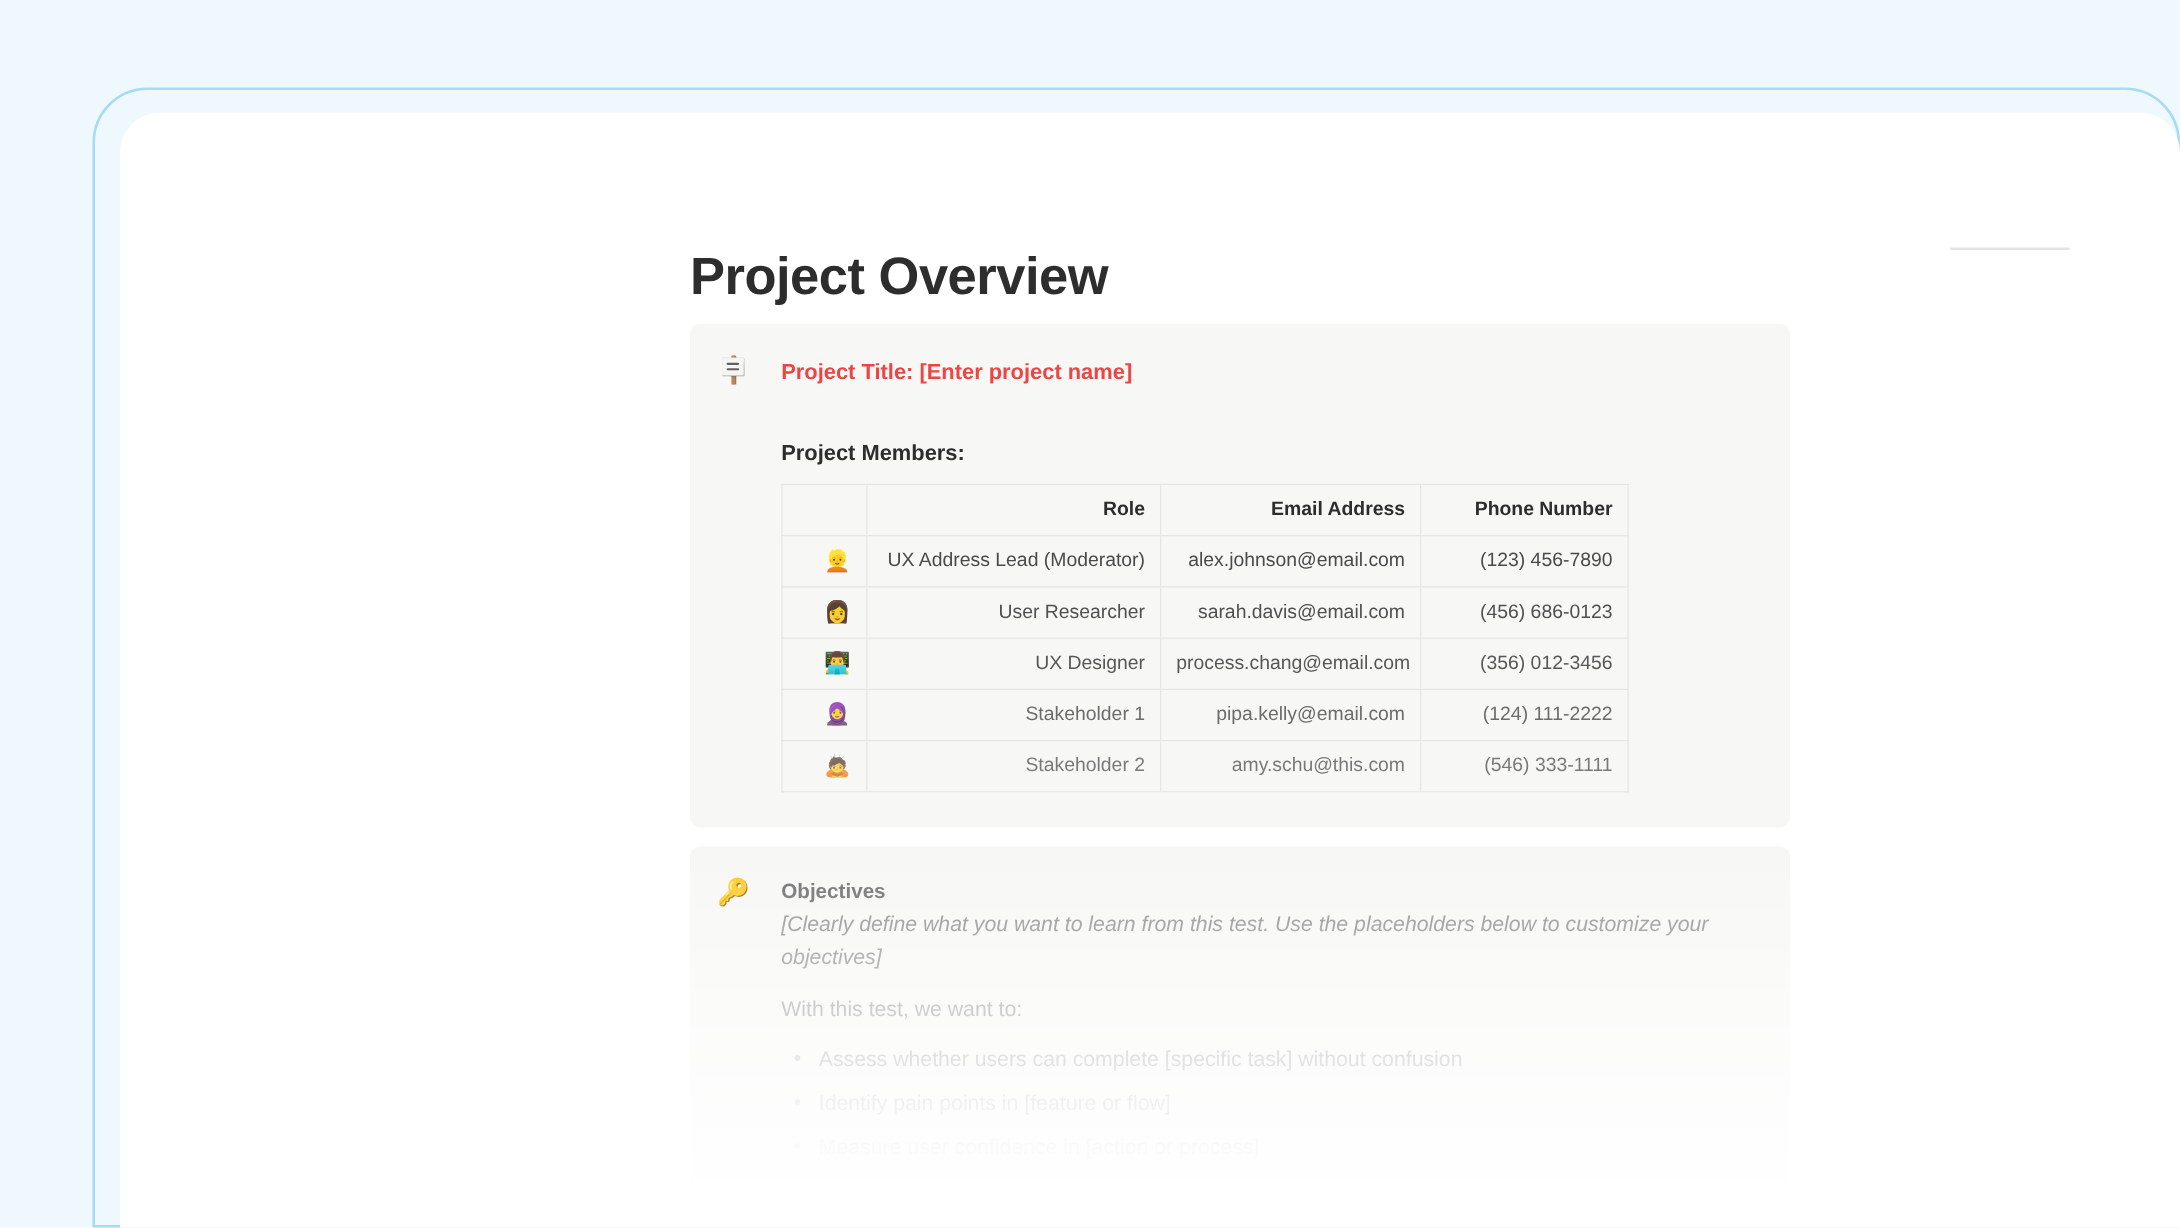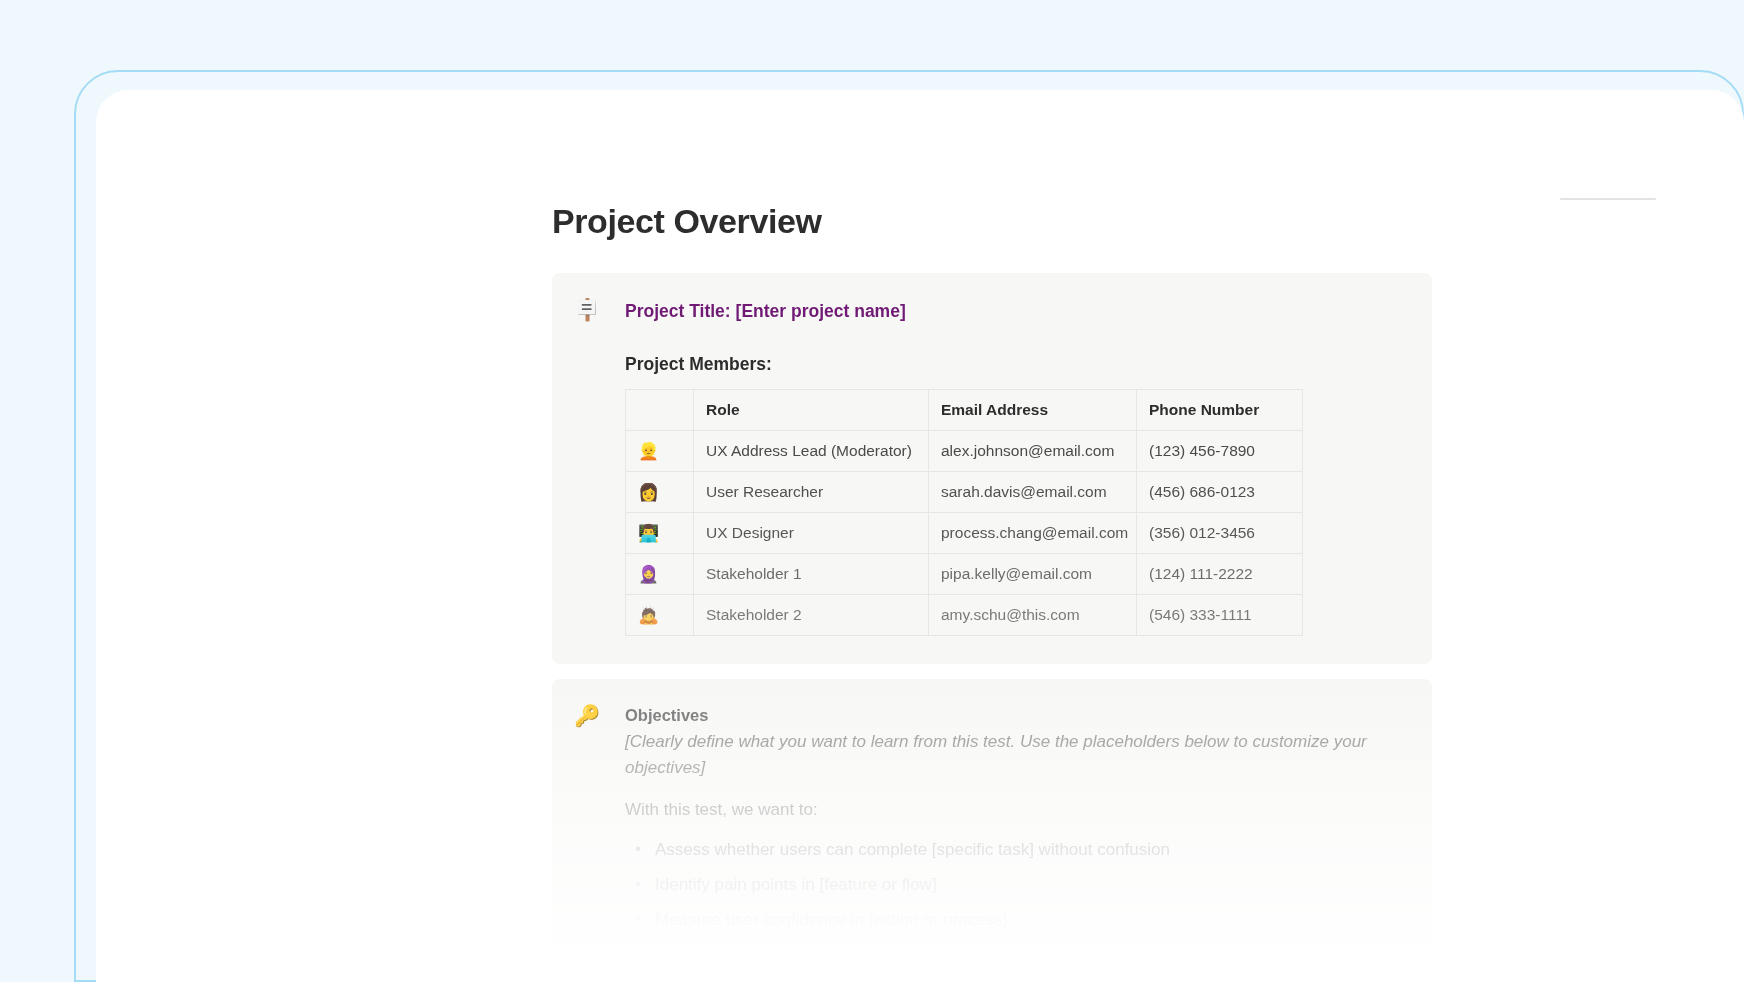--- a/index.html
+++ b/index.html
@@ -55,26 +55,26 @@
 
   
   #doc-content {
     position: absolute;
     left: 456px;
     top: 110px;
     width: 880px;
   }
 
   #page-title {
-    font-size: 34px;
+    font-size: 42px;
     font-weight: bold;
     color: #2d2d2d;
     letter-spacing: -0.4px;
     line-height: 42px;
-    margin-bottom: 31px;
+    margin-bottom: 17px;
   }
 
   .section-card {
     background: #f7f7f5;
     border-radius: 8px;
     padding: 24px 26px 28px 26px;
     position: relative;
   }
 
   .section-card + .section-card { margin-top: 15px; }
@@ -89,41 +89,41 @@
   }
 
   .card-body { padding-left: 47px; }
 
   
   .meta-line {
     font-size: 17.5px;
     line-height: 28.5px;
     color: #3a3a3a;
   }
-  .meta-line .lbl { font-weight: bold; color: #701a75; }
+  .meta-line .lbl { font-weight: bold; color: #ef4444; }
 
   .members-label {
     font-size: 17.5px;
     font-weight: bold;
     color: #2d2d2d;
-    margin-top: 28px;
+    margin-top: 40px;
     margin-bottom: 14px;
   }
 
   
   table.members {
     border-collapse: collapse;
     table-layout: fixed;
     width: 677px;
     font-size: 15.5px;
   }
   table.members th,
   table.members td {
     border: 1px solid #e6e6e4;
-    text-align: left;
+    text-align: right;
     padding: 9px 12px;
     height: 41px;
     vertical-align: middle;
     color: #4a4a4a;
     font-weight: normal;
   }
   table.members th {
     font-weight: bold;
     color: #2d2d2d;
     font-size: 15.5px;

